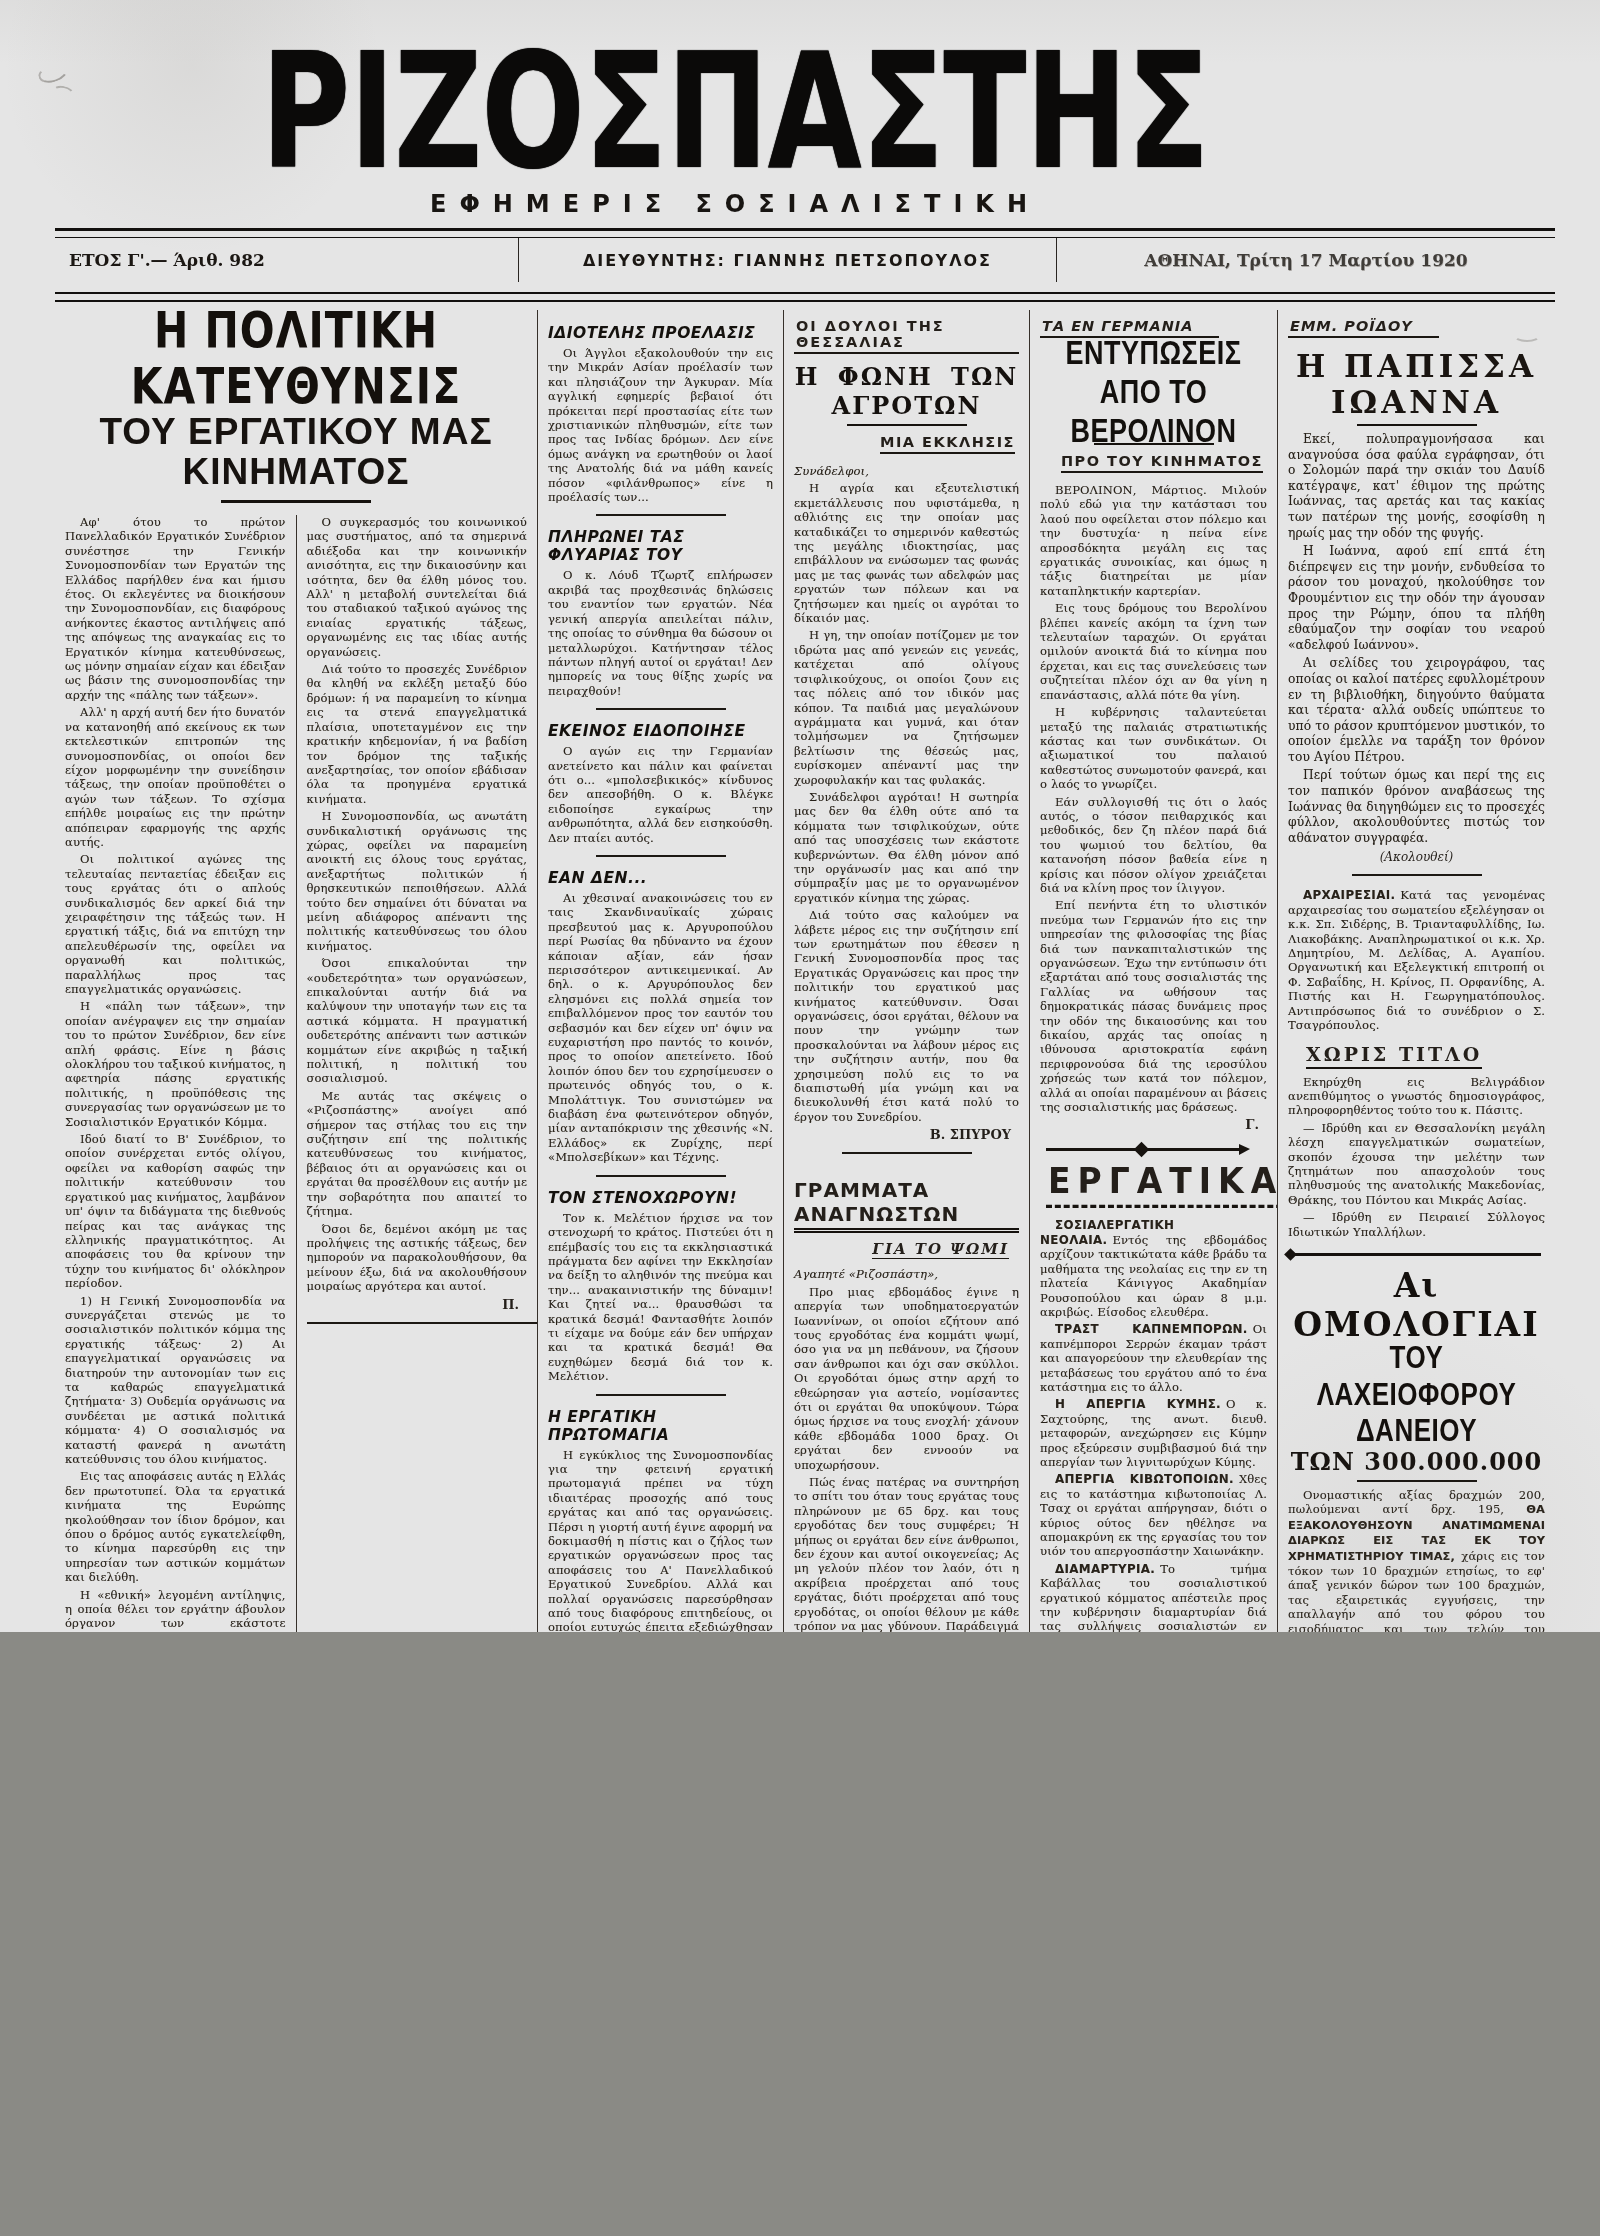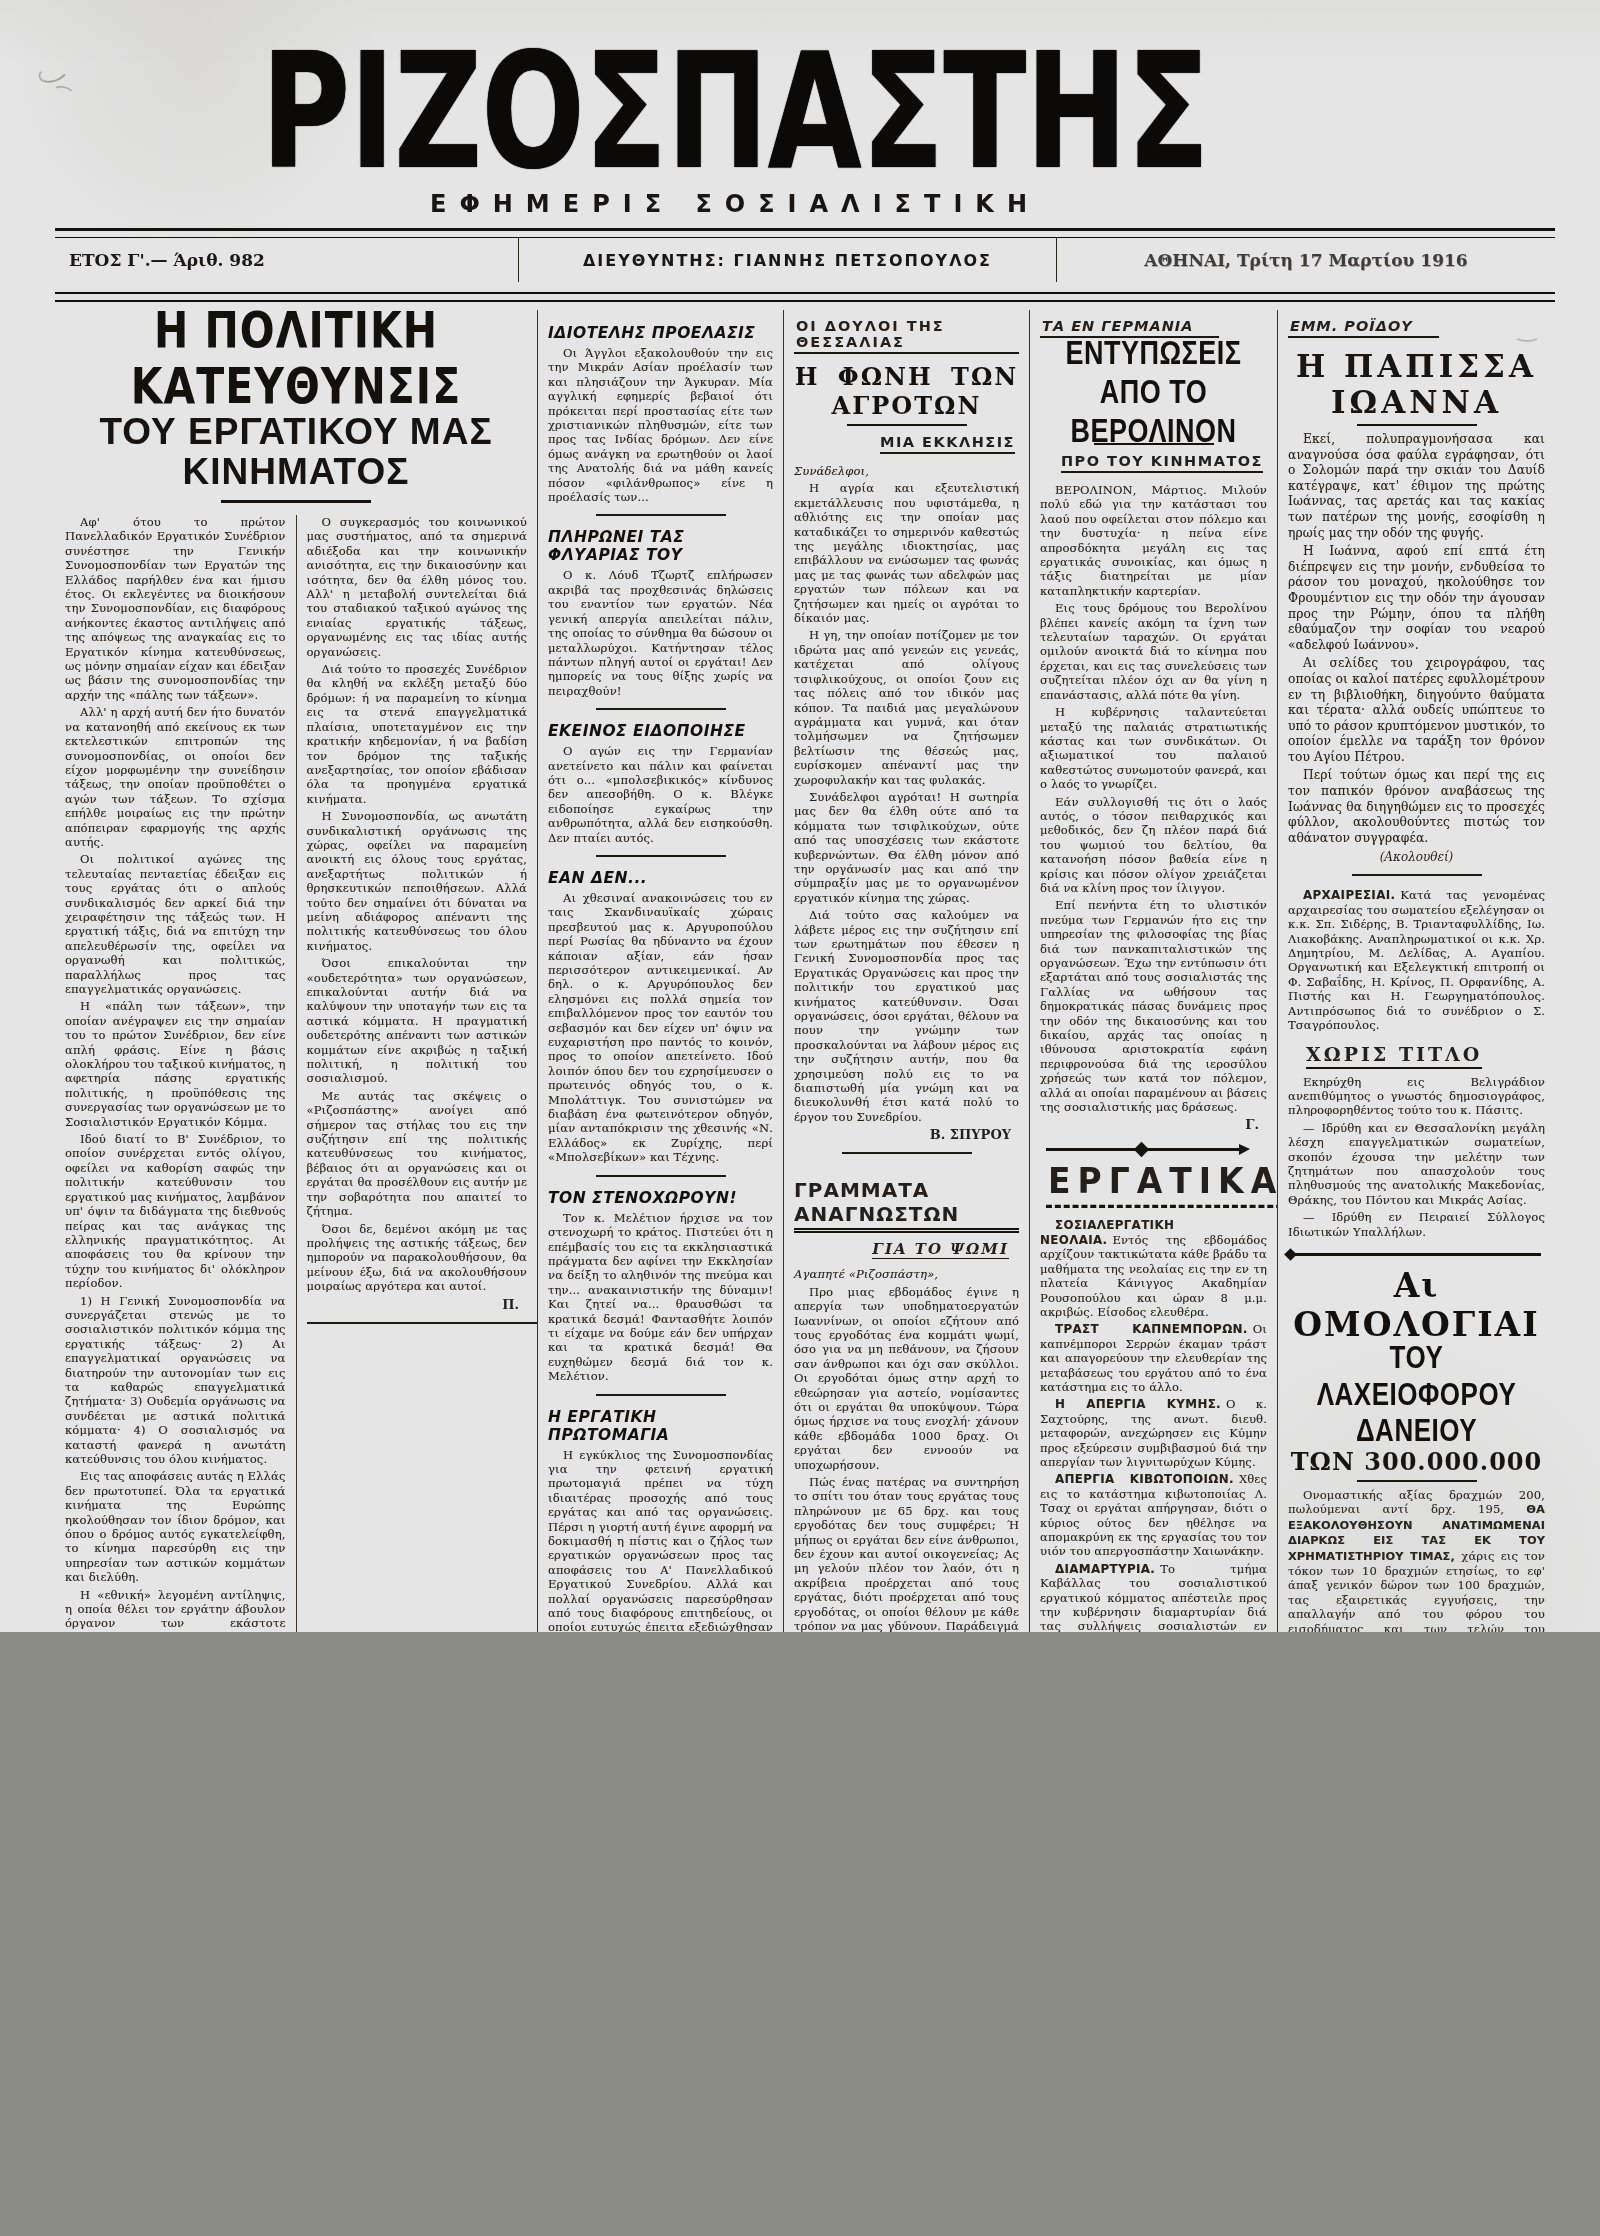--- a/index.html
+++ b/index.html
@@ -115,21 +115,21 @@
 
   <header class="masthead">
     <h1 class="mast-title">ΡΙΖΟΣΠΑΣΤΗΣ</h1>
     <div class="mast-sub">ΕΦΗΜΕΡΙΣ ΣΟΣΙΑΛΙΣΤΙΚΗ</div>
   </header>
 
   <div class="bar-rule"></div>
   <div class="date-bar">
     <div class="date-cell date-left">ΕΤΟΣ Γ'.— Άριθ. 982</div>
     <div class="date-cell date-center">ΔΙΕΥΘΥΝΤΗΣ: ΓΙΑΝΝΗΣ ΠΕΤΣΟΠΟΥΛΟΣ</div>
-    <div class="date-cell date-right">ΑΘΗΝΑΙ, Τρίτη 17 Μαρτίου 1916</div>
+    <div class="date-cell date-right">ΑΘΗΝΑΙ, Τρίτη 17 Μαρτίου 1920</div>
   </div>
   <div class="bar-rule btm"></div>
 
   <main class="columns">
 
     <section class="colgroup">
       <h2 class="lead-h1">Η ΠΟΛΙΤΙΚΗ ΚΑΤΕΥΘΥΝΣΙΣ</h2>
       <h2 class="lead-h2">ΤΟΥ ΕΡΓΑΤΙΚΟΥ ΜΑΣ ΚΙΝΗΜΑΤΟΣ</h2>
       <div class="lead-rule"></div>
       <div class="twocol">

